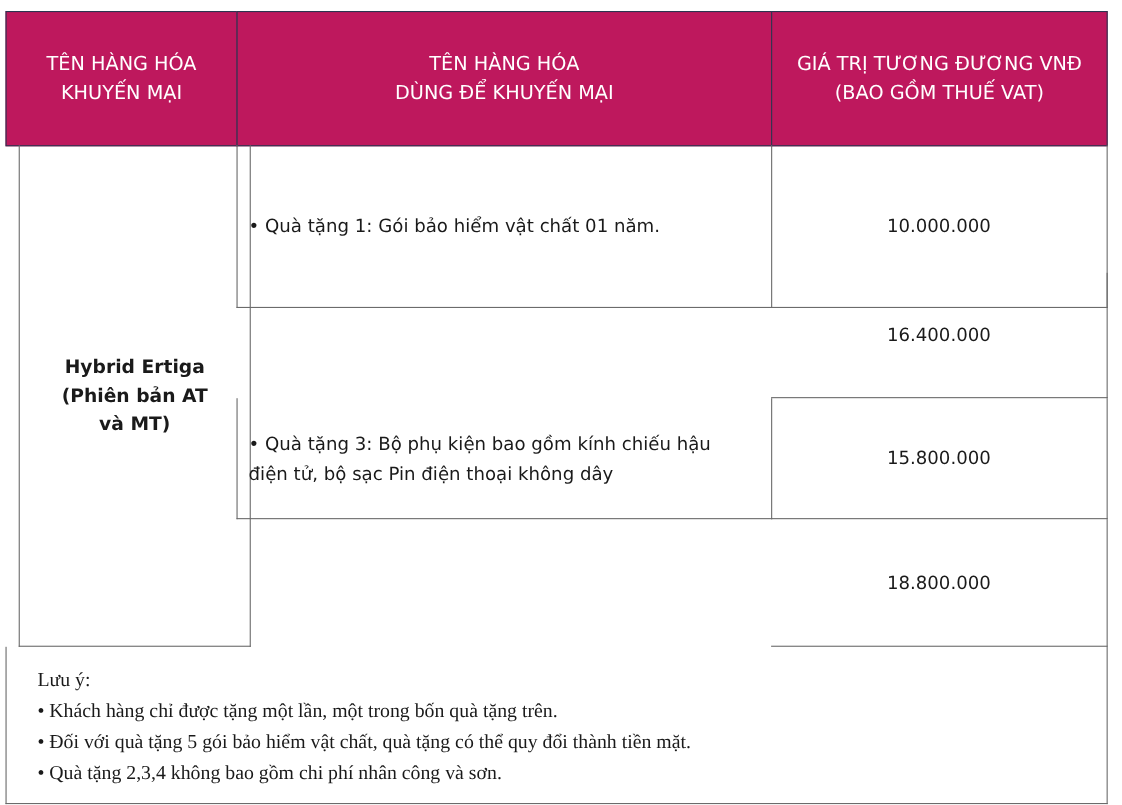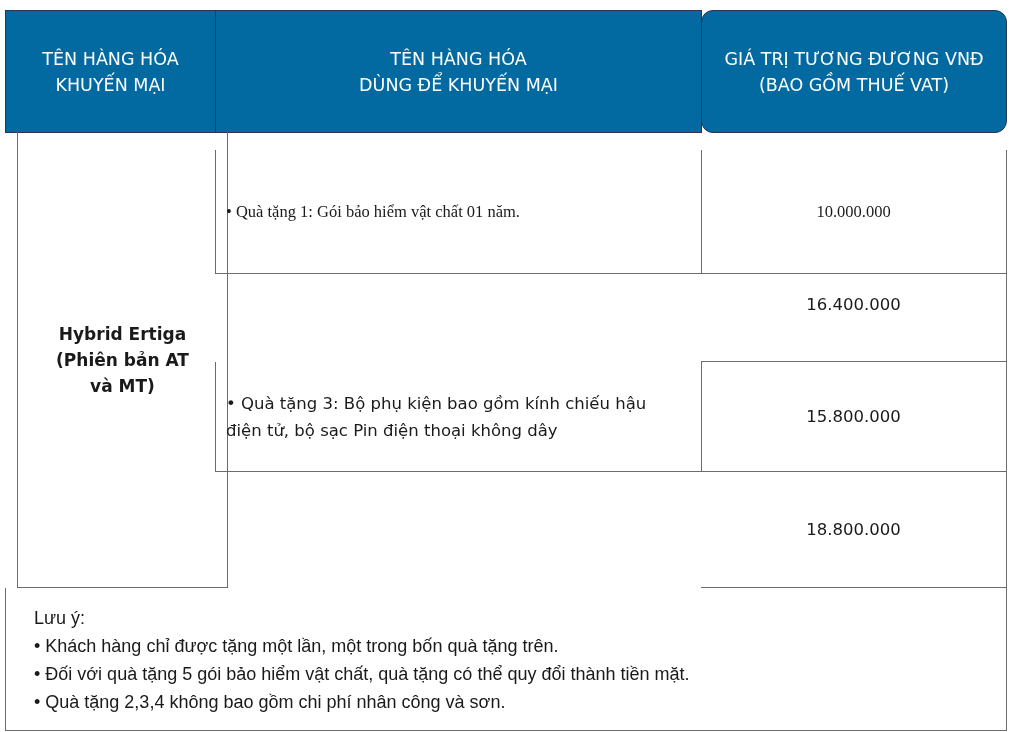--- a/index.html
+++ b/index.html
@@ -1,26 +1,26 @@
 <!DOCTYPE html>
 <html><head>
 <meta charset="utf-8">
 <style>
   html,body{margin:0;padding:0;background:#fff;}
   body{width:1020px;height:732px;position:relative;overflow:hidden;font-family:"DejaVu Sans","Liberation Sans",sans-serif;color:#1a1a1a;}
   .tbl{position:absolute;left:5px;top:10px;width:1002px;}
-  .hdr{position:absolute;top:0;height:123px;background:#0369a1;color:#fff;display:flex;align-items:center;justify-content:center;text-align:center;font-size:17.5px;line-height:26px;box-sizing:border-box;border:1px solid #2b3550;}
+  .hdr{position:absolute;top:0;height:123px;background:#be185d;color:#fff;display:flex;align-items:center;justify-content:center;text-align:center;font-size:17.5px;line-height:26px;box-sizing:border-box;border:1px solid #2b3550;}
   .h1{left:0;width:211px;}
   .h2{left:210px;width:487px;}
-  .h3{left:696px;width:306px;border-radius:12px;}
+  .h3{left:696px;width:306px;}
   .product{position:absolute;left:0;top:122px;width:211px;height:456px;border:1px solid #6b6b6b;border-top:none;box-sizing:border-box;display:flex;align-items:center;justify-content:center;text-align:center;font-weight:bold;font-size:17px;line-height:26px;margin-left:12px;}
   .row{position:absolute;left:210px;width:792px;box-sizing:border-box;}
   .gift{position:absolute;left:0;top:0;bottom:0;width:487px;border:1px solid #6b6b6b;border-top:none;box-sizing:border-box;display:flex;align-items:center;padding-left:10px;font-size:16.5px;line-height:27px;}
   .val{position:absolute;left:486px;top:0;bottom:0;width:306px;border:1px solid #6b6b6b;border-top:none;border-left:none;box-sizing:border-box;display:flex;align-items:center;justify-content:center;font-size:16.5px;}
-  .note{position:absolute;left:0;top:578px;width:1002px;height:143px;border:1px solid #6b6b6b;border-top:none;box-sizing:border-box;padding:16px 0 0 28px;font-family:Liberation Sans, sans-serif;font-size:18px;line-height:28px;}
+  .note{position:absolute;left:0;top:578px;width:1002px;height:143px;border:1px solid #6b6b6b;border-top:none;box-sizing:border-box;padding:16px 0 0 28px;font-family:Liberation Serif, serif;font-size:18px;line-height:28px;}
   .note div{white-space:nowrap;}
 </style>
 </head>
 <body>
 
 <div class="tbl">
   <div class="hdr h1">
     <div>
       <div>TÊN HÀNG HÓA</div>
       <div>KHUYẾN MẠI</div>
@@ -40,21 +40,21 @@
   </div>
 
   <div class="product">
     <div>
       <div>Hybrid Ertiga</div>
       <div>(Phiên bản AT</div>
       <div>và MT)</div>
     </div>
   </div>
 
-  <div class="row" style="top:140px;height:124px;font-family:Liberation Serif, serif;">
+  <div class="row" style="top:122px;height:148px;">
     <div class="gift">
       <div>
           <div>• Quà tặng 1: Gói bảo hiểm vật chất 01 năm.</div>
         </div>
     </div>
     <div class="val">10.000.000</div>
   </div>
   <div class="row" style="top:238px;height:114px;">
     <div class="val">16.400.000</div>
   </div>

